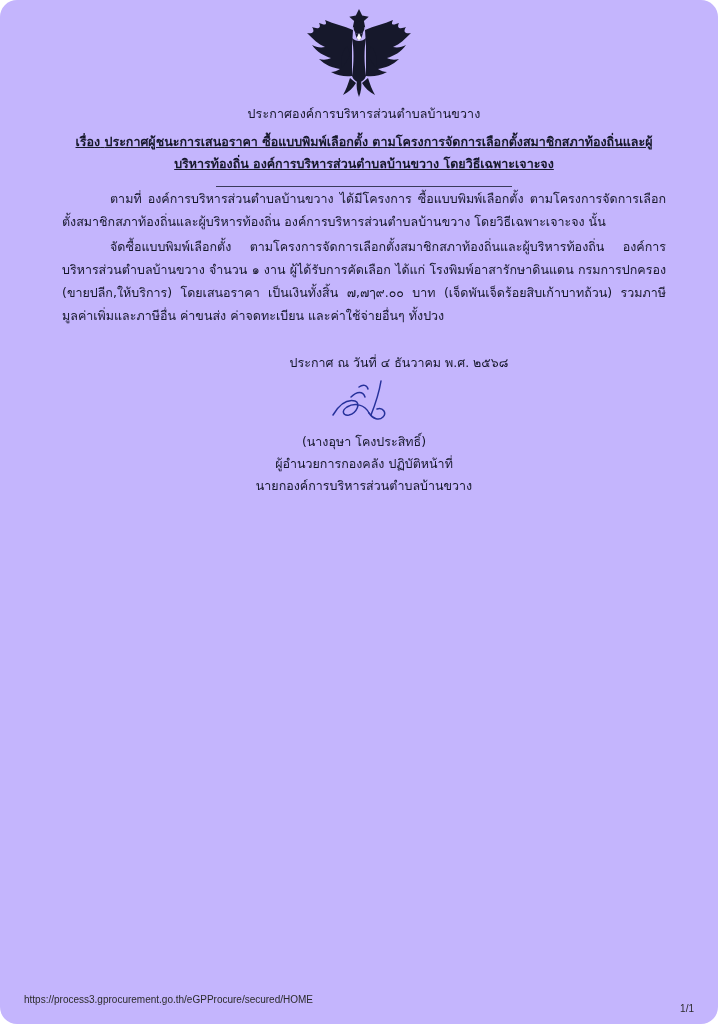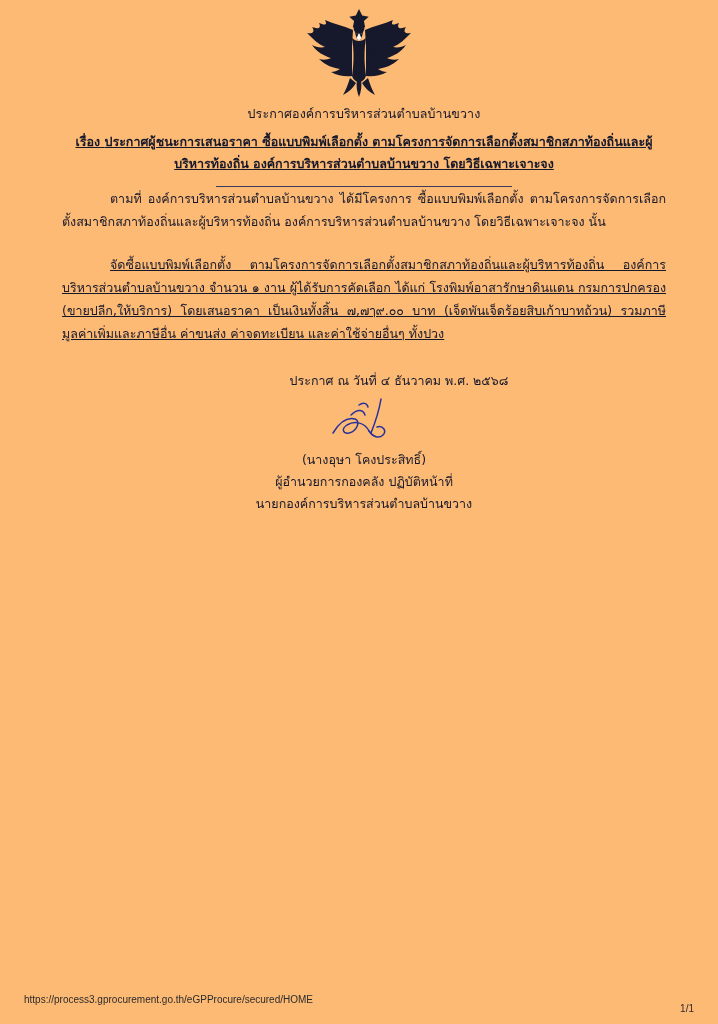--- a/index.html
+++ b/index.html
@@ -12,21 +12,22 @@
     height: 1024px;
     position: relative;
     font-family: "DejaVu Sans", "Liberation Sans", sans-serif;
     color: #1a1a2e;
     overflow: hidden;
   }
 
   .page {
     position: absolute;
     inset: 0;
-    background: #fdba74;
+    background: #c4b5fd;
+    border-radius: 17px;
   }
 
   
   .emblem {
     position: absolute;
     top: 6px;
     left: 50%;
     transform: translateX(-50%);
     width: 110px;
     height: 92px;
@@ -72,21 +73,21 @@
 
   .para {
     font-size: 12.5px;
     line-height: 1.84;
     text-align: justify;
     text-justify: inter-word;
     color: #16182b;
   }
   .para .indent { display: inline-block; width: 48px; }
 
-  .para2 { margin-top: 20px; text-decoration: underline; }
+  .para2 { margin-top: 2px; }
 
   .date-line {
     margin-top: 26px;
     text-align: center;
     font-size: 12.5px;
     padding-left: 70px;
     color: #16182b;
   }
 
   

